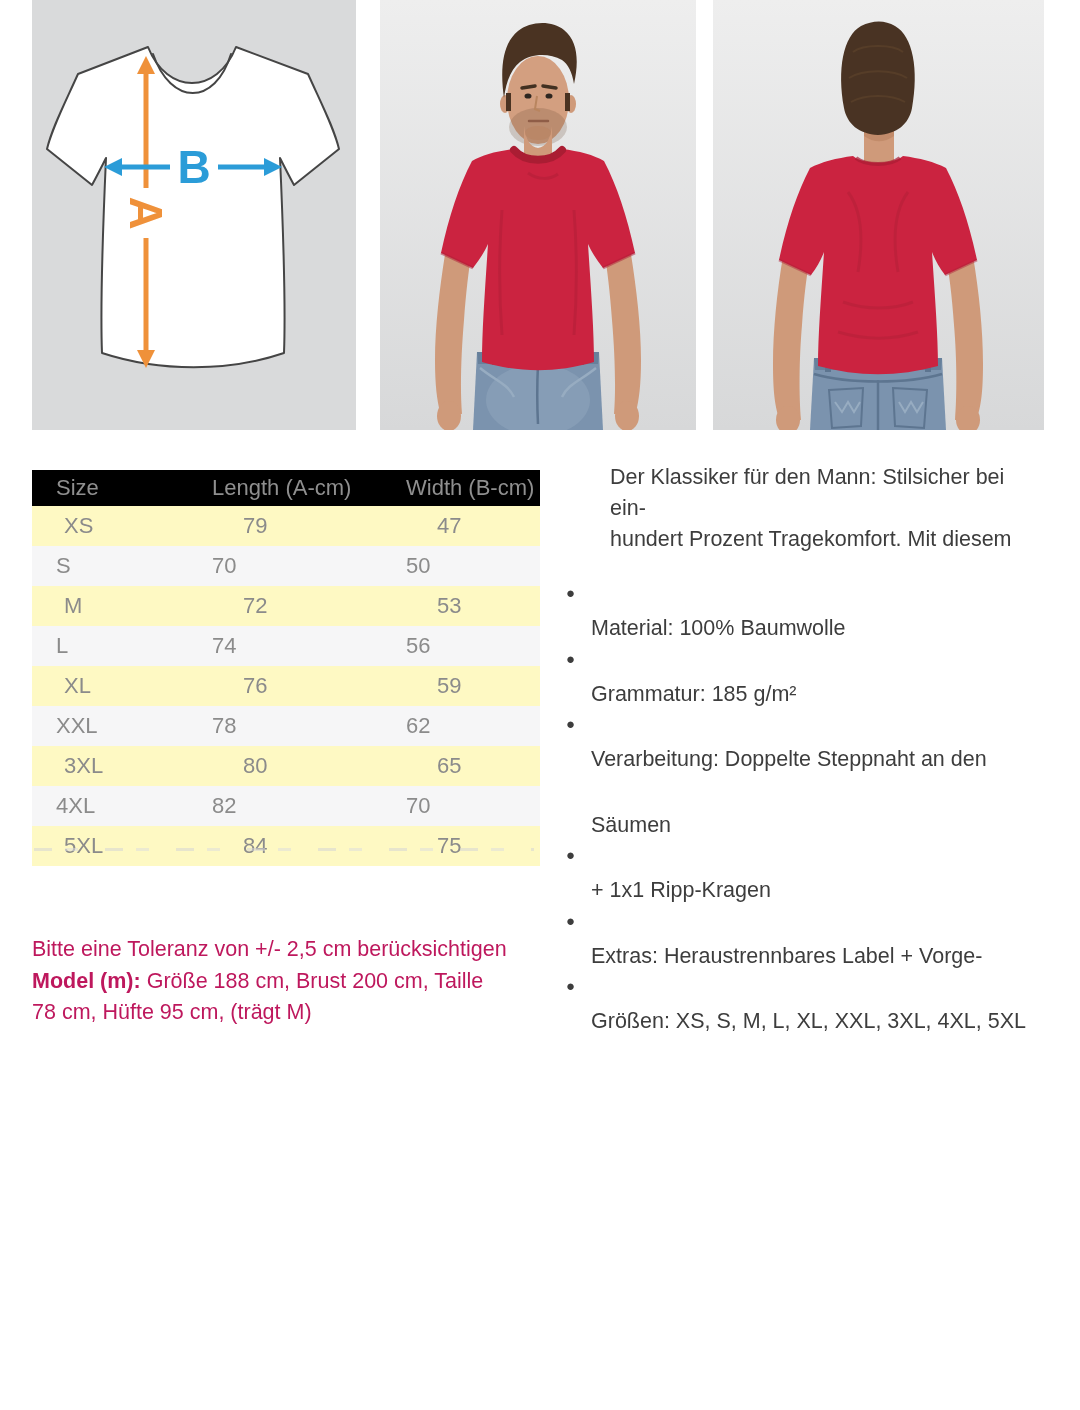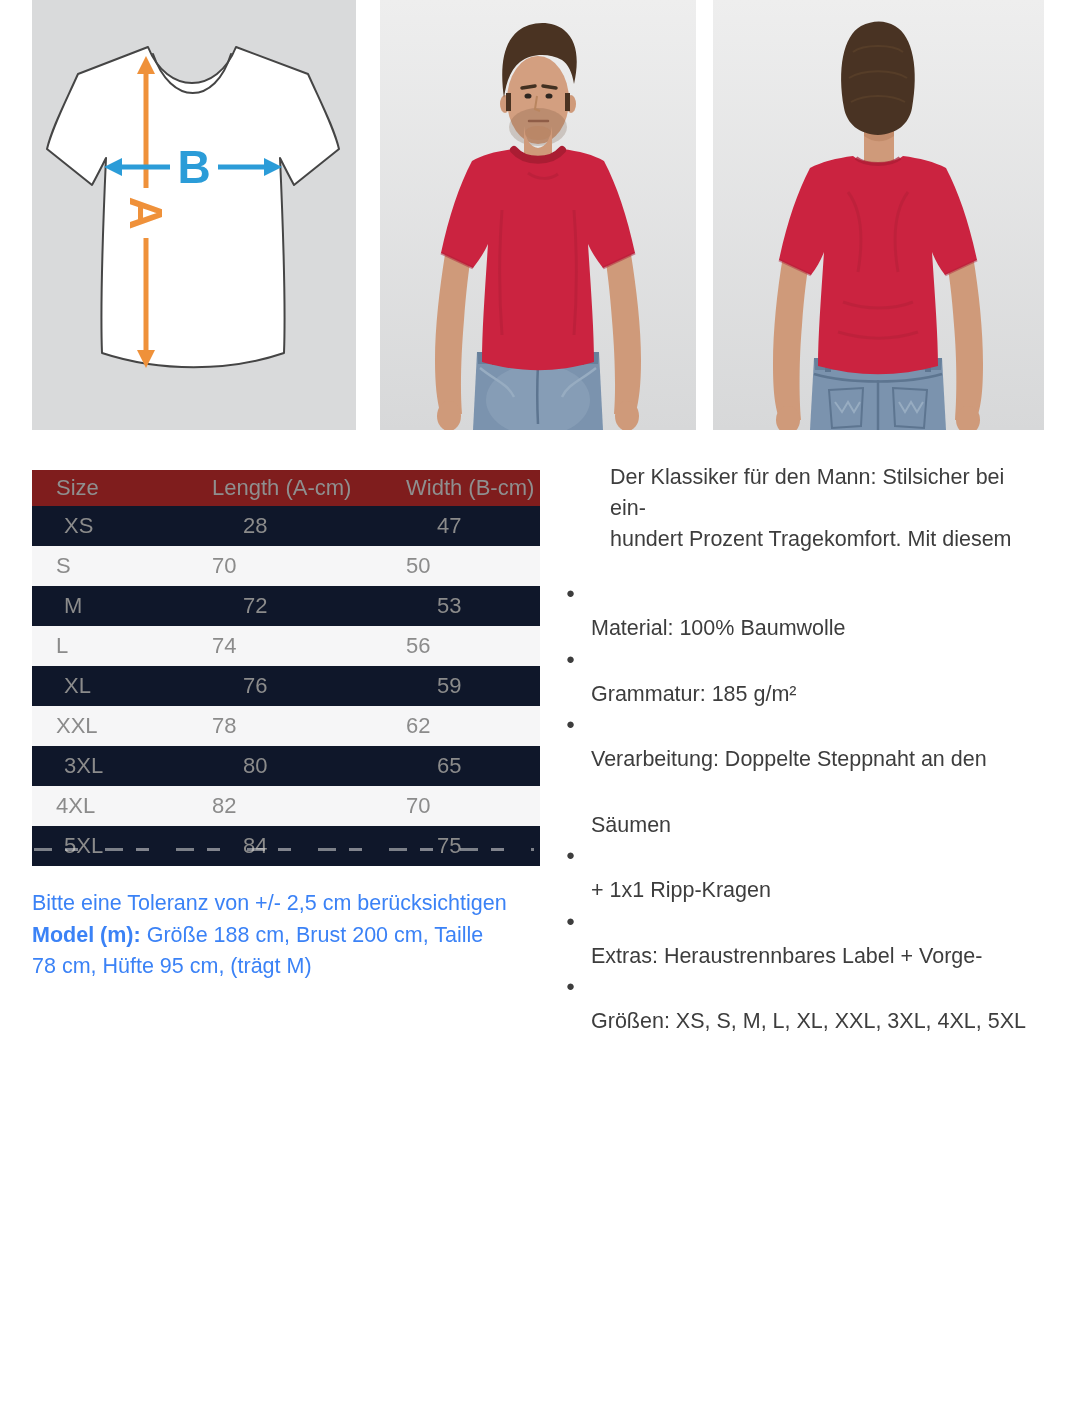--- a/index.html
+++ b/index.html
@@ -8,46 +8,46 @@
 
   .img-box{position:absolute;top:0;height:430px;}
   #diagram-box{left:32px;width:324px;}
   #photo-front-box{left:380px;width:316px;}
   #photo-back-box{left:713px;width:331px;}
   .img-box svg{display:block;width:100%;height:100%;}
 
   
   #size-table{position:absolute;left:32px;top:470px;width:503px;border-collapse:collapse;
               font-size:22px;color:#8b8b8b;table-layout:fixed;}
-  #size-table th{height:34px;background:#7f1d1d;color:#8f8f8f;font-weight:normal;
+  #size-table th{height:34px;background:#000000;color:#8f8f8f;font-weight:normal;
                  text-align:left;vertical-align:middle;}
   #size-table td{height:38px;vertical-align:middle;}
-  #size-table tr.dark td{background:#0f172a;padding-left:32px;}
+  #size-table tr.dark td{background:#fef9c3;padding-left:32px;}
   #size-table tr.light td{background:#f6f6f7;}
   .c1{width:154px;padding-left:24px;}
   .c2{width:192px;}
   .c3{width:133px;}
 
   .table-sliver{position:absolute;left:34px;top:847px;width:500px;height:5px;overflow:hidden;opacity:.55;}
   .table-sliver::before{content:"";display:block;height:3px;margin-top:1px;
     background:repeating-linear-gradient(90deg,#d6d6d6 0 18px,transparent 18px 31px,#dedede 31px 44px,transparent 44px 71px);}
 
   
   #description{position:absolute;left:563px;top:462px;width:478px;
                font-size:21.5px;line-height:31px;color:#3d3d3d;}
   #description .intro span{display:block;margin-left:47px;}
   #feature-list{list-style:none;margin:23px 0 0 0;padding:0;}
   #feature-list li{display:flex;line-height:30.5px;}
   .bullet{flex:none;width:25px;padding-left:3px;font-size:15px;line-height:30.5px;color:#3d3d3d;}
   .b-lines{flex:1;}
   .b-lines span{display:block;margin-top:35px;}
 
   
-  #notes{position:absolute;left:32px;top:888px;width:522px;
-         font-size:21.5px;line-height:31.5px;color:#3b82f6;}
+  #notes{position:absolute;left:32px;top:934px;width:522px;
+         font-size:21.5px;line-height:31.5px;color:#be185d;}
   #notes .line{display:block;}
   #notes b{font-weight:bold;text-align:center;}
 </style>
 </head>
 <body>
 
 <div id="page">
 
   <div class="img-box" id="diagram-box">
     <svg viewBox="0 0 324 430">
@@ -205,21 +205,21 @@
     <thead>
       <tr>
         <th class="c1">Size</th>
         <th class="c2">Length (A-cm)</th>
         <th class="c3">Width (B-cm)</th>
       </tr>
     </thead>
     <tbody>
       <tr class="dark">
         <td class="c1">XS</td>
-        <td class="c2">28</td>
+        <td class="c2">79</td>
         <td class="c3">47</td>
       </tr>
       <tr class="light">
         <td class="c1">S</td>
         <td class="c2">70</td>
         <td class="c3">50</td>
       </tr>
       <tr class="dark">
         <td class="c1">M</td>
         <td class="c2">72</td>

